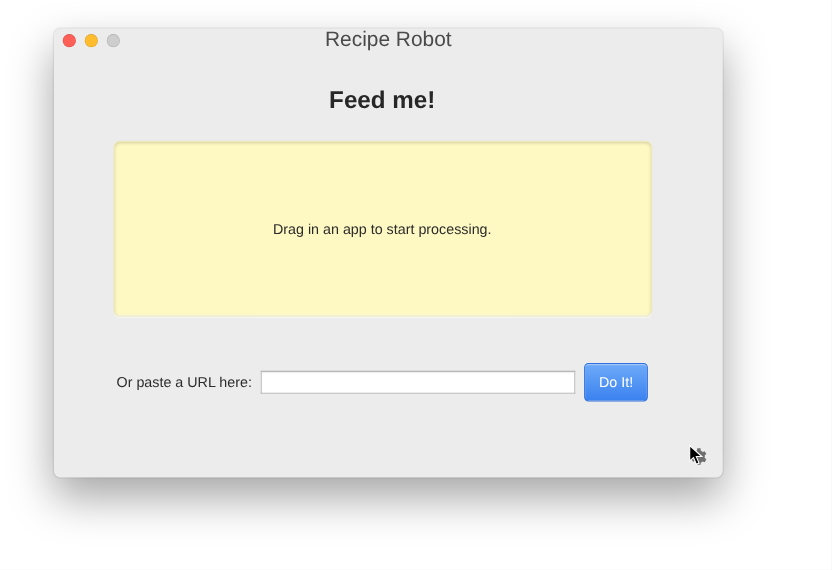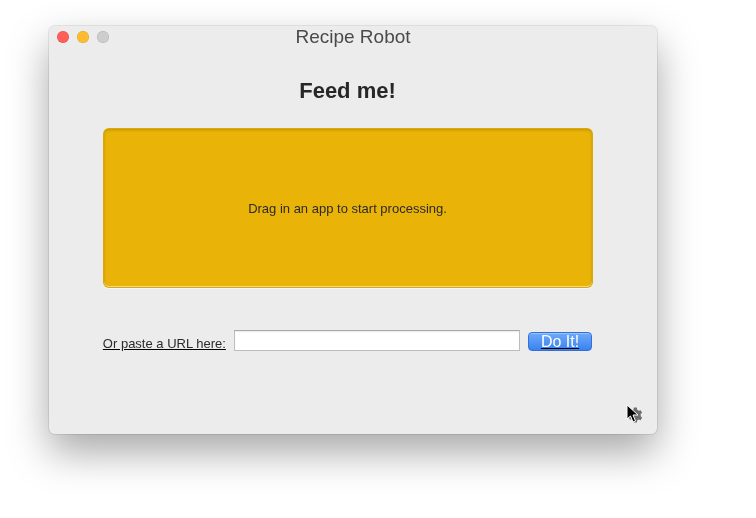--- a/index.html
+++ b/index.html
@@ -55,62 +55,61 @@
     text-align: center;
     font-size: 22px;
     font-weight: 700;
     color: #272727;
     margin-bottom: 24px;
   }
   .dropzone {
     width: 490px;
     height: 160px;
     margin: 0 auto;
-    background: #eab308;
+    background: #fef9c3;
     border-radius: 6px;
     border: 1px solid rgba(0,0,0,0.06);
     box-shadow: inset 0 1px 3px rgba(0,0,0,0.18),
                 inset 0 -1px 0 rgba(255,255,255,0.6),
                 0 1px 0 rgba(255,255,255,0.5);
     display: flex;
     align-items: center;
     justify-content: center;
   }
   .droptext {
     font-size: 13px;
     color: #2b2b2b;
   }
   .url-row {
     display: flex;
-    align-items: flex-end;
+    align-items: center;
     justify-content: center;
     gap: 8px;
     margin-top: 42px;
-    text-decoration: underline;
   }
   .url-label {
     font-size: 13px;
     color: #2b2b2b;
   }
   .url-input {
     width: 286px;
     height: 21px;
     background: #ffffff;
     border: 1px solid #bdbdbd;
     border-top-color: #a9a9a9;
     border-radius: 0;
     box-shadow: inset 0 1px 1px rgba(0,0,0,0.08);
     font-size: 12px;
     padding: 2px 4px;
   }
   .doit {
-    height: 19px;
+    height: 35px;
     min-width: 58px;
     padding: 0 12px;
-    font-size: 16px;
+    font-size: 13px;
     color: #ffffff;
     background: linear-gradient(to bottom, #6eaaf8, #3b82f0);
     border: 1px solid #2f6fde;
     border-radius: 4px;
     box-shadow: 0 1px 0 rgba(255,255,255,0.3) inset;
     cursor: pointer;
   }
   .gear {
     position: absolute;
     right: 14px;

